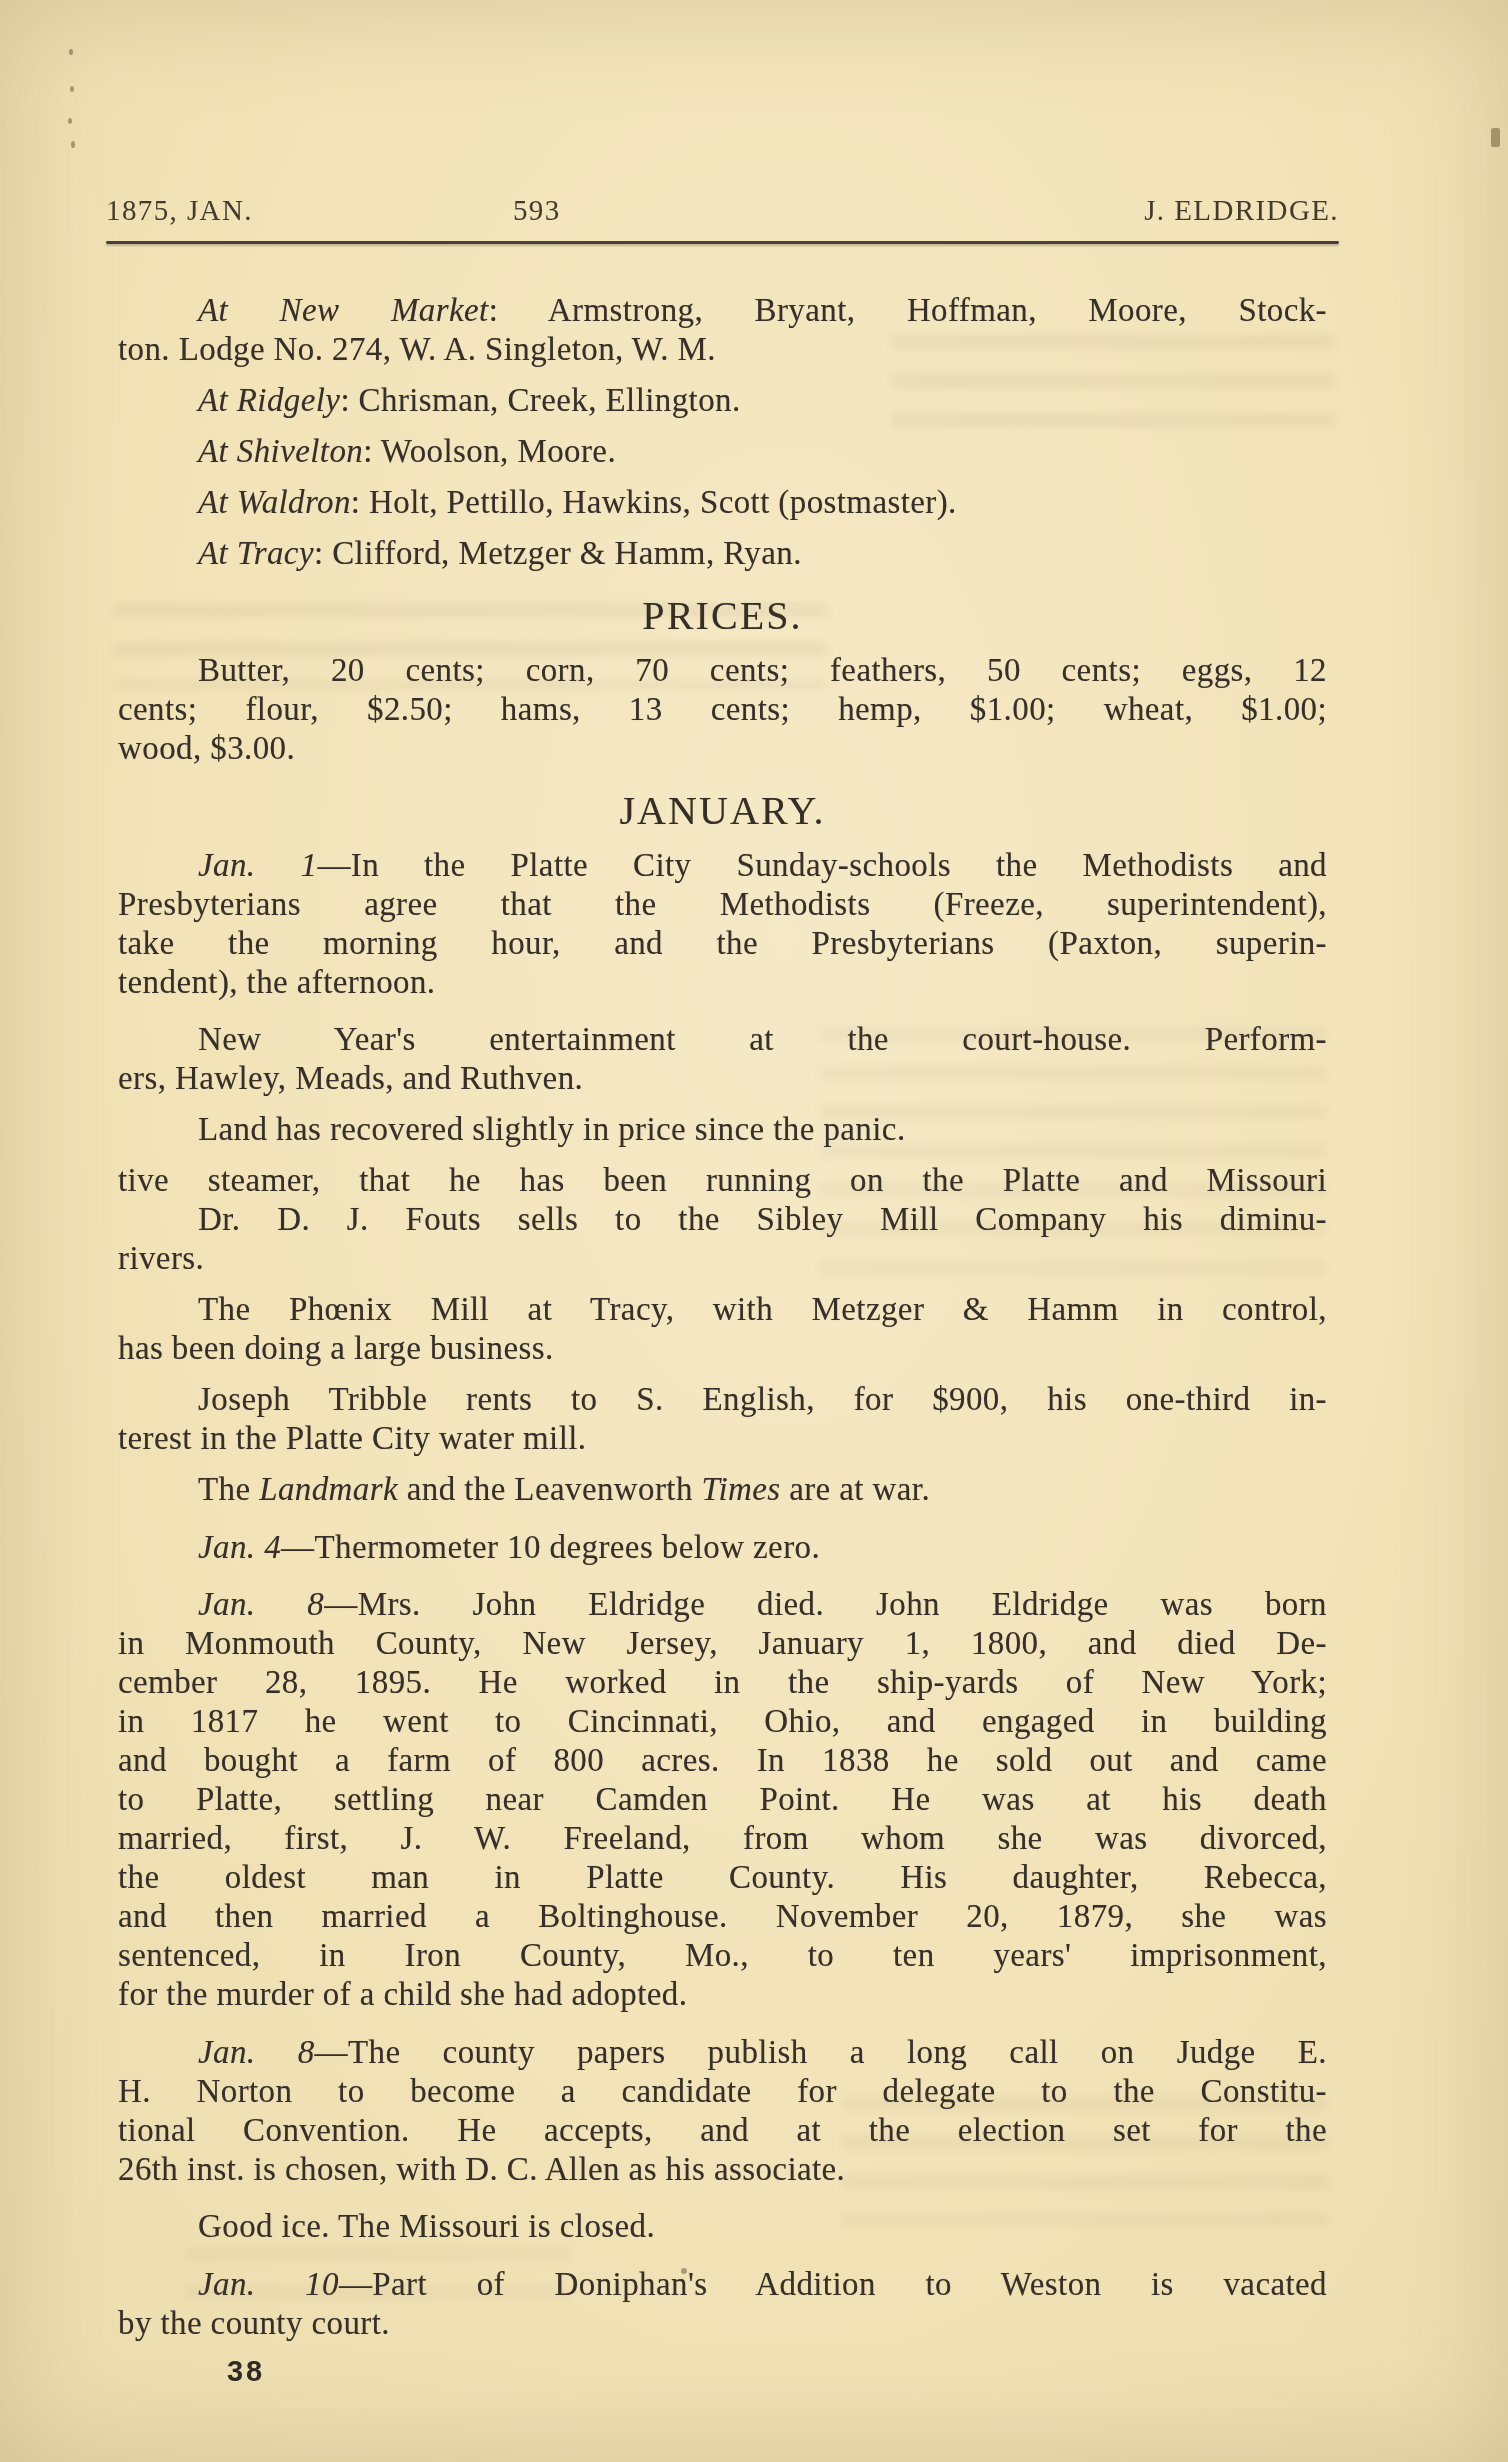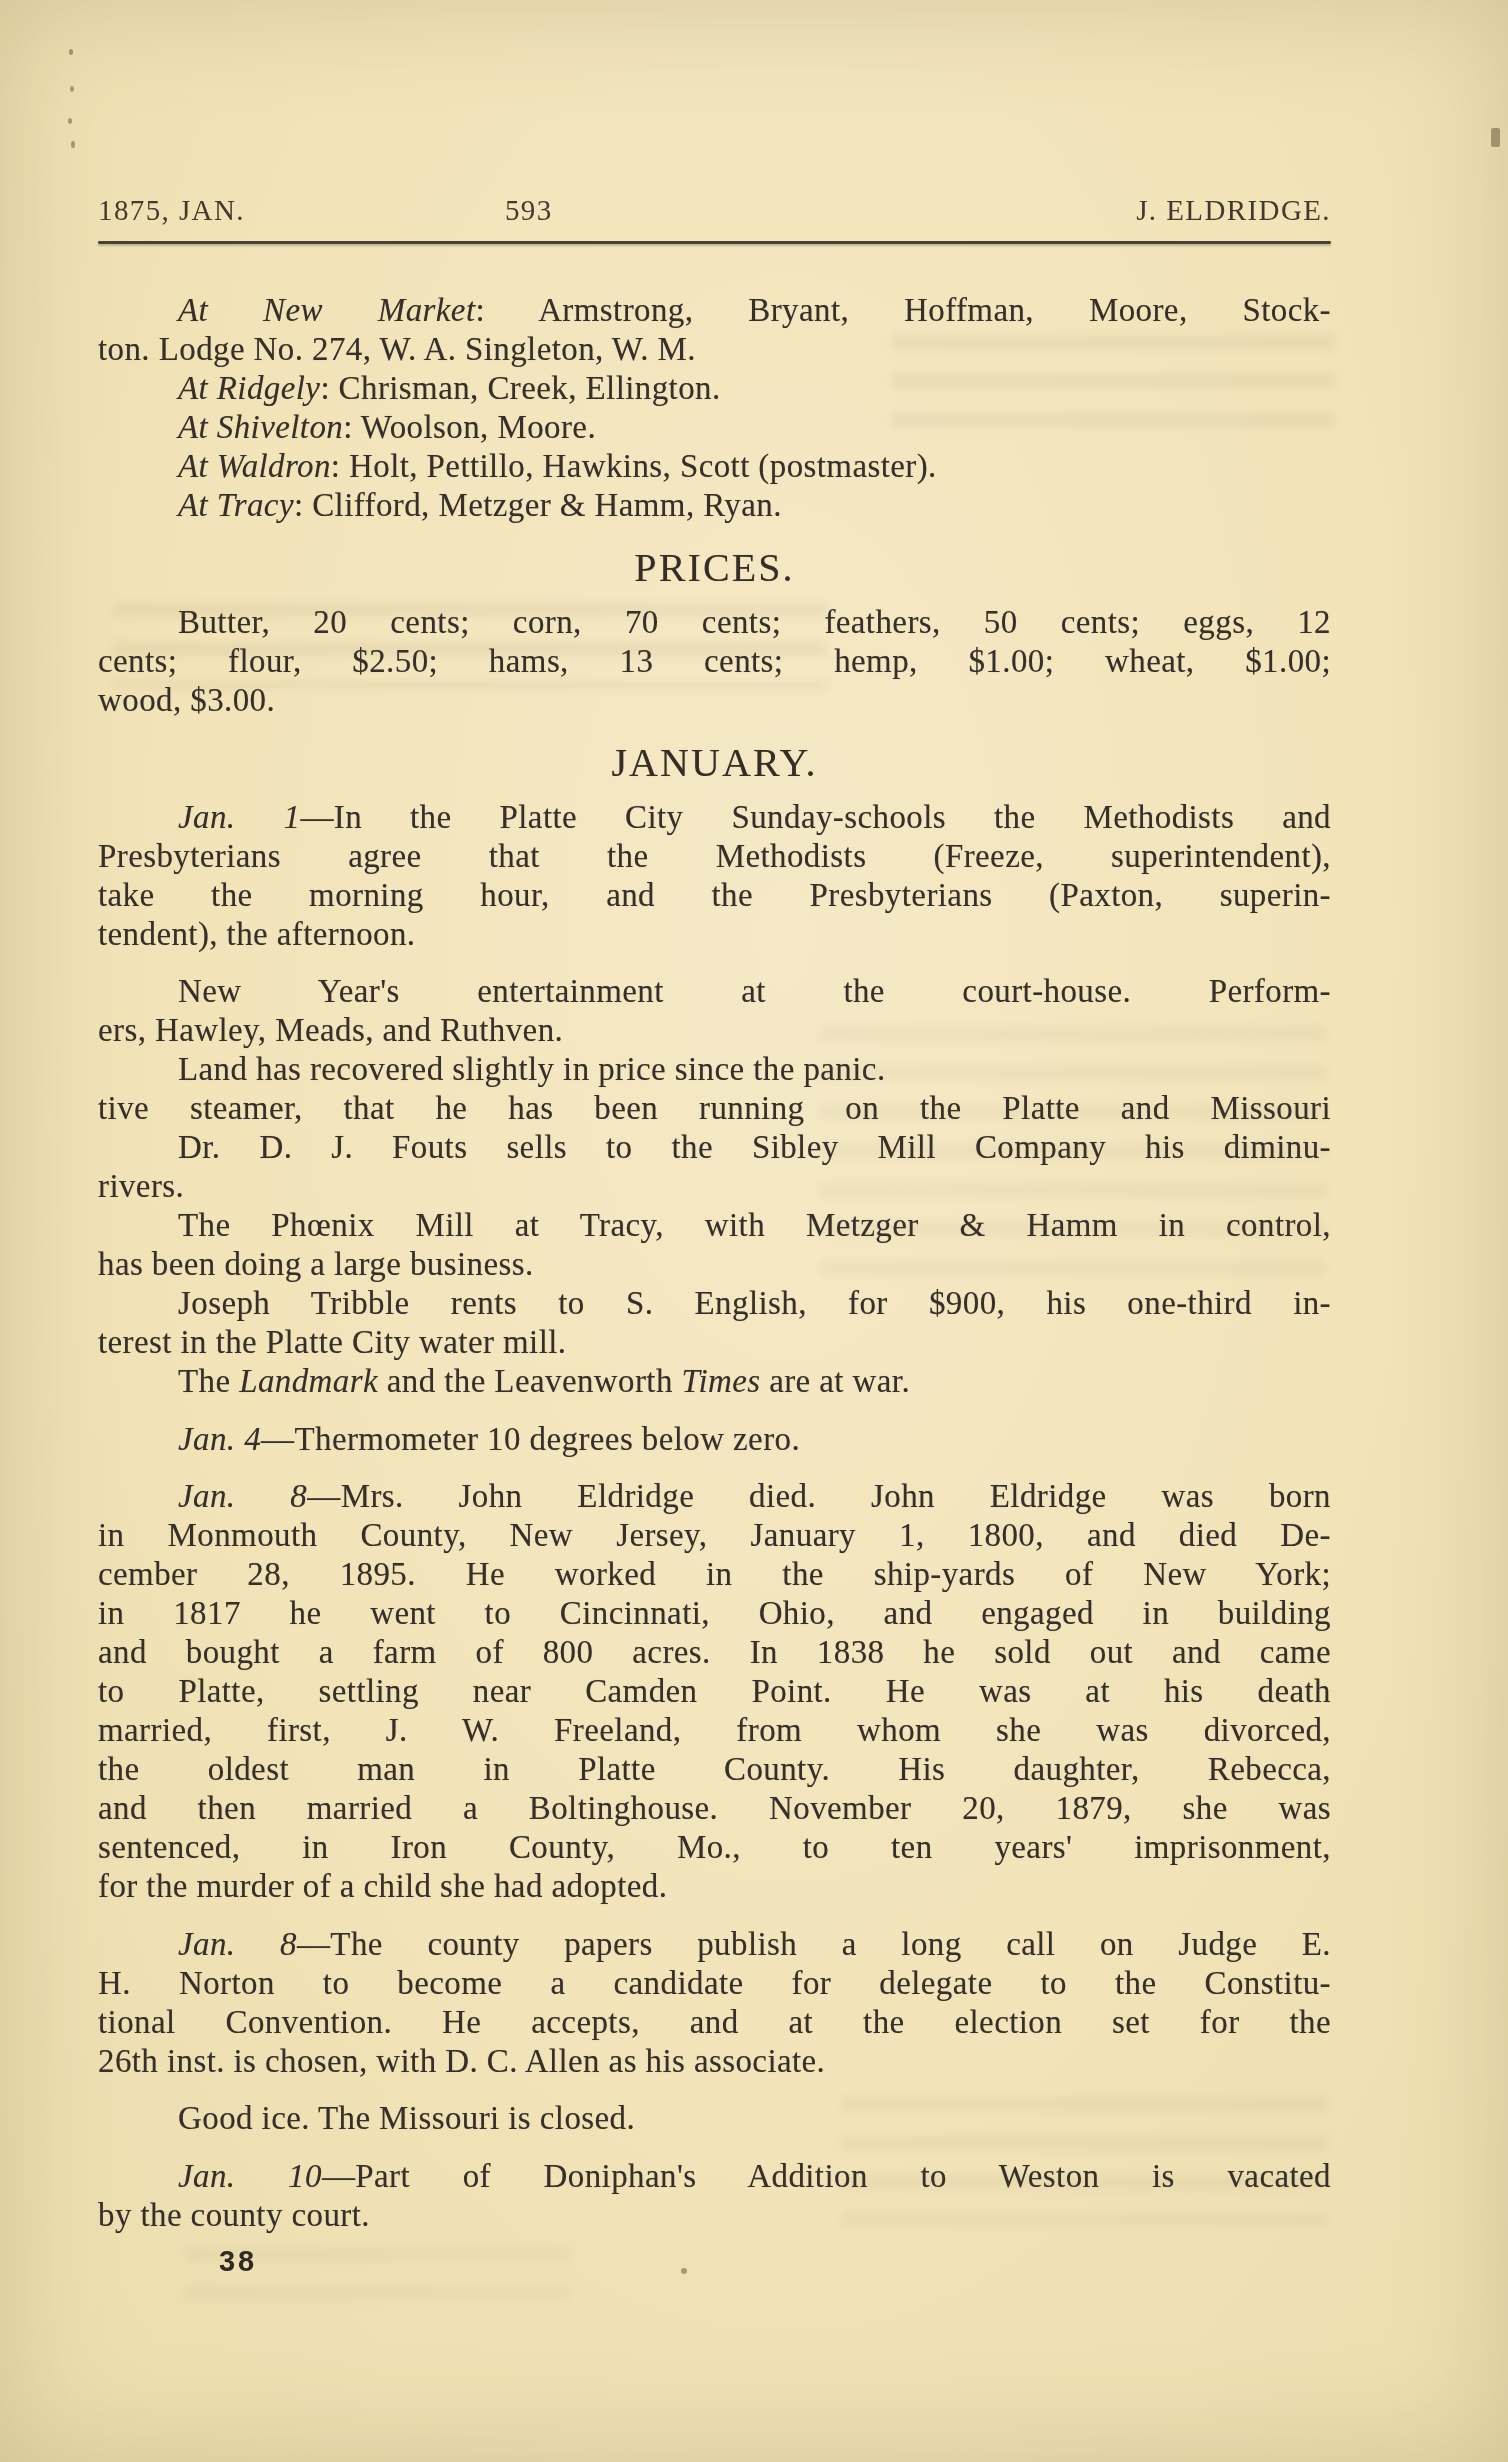--- a/index.html
+++ b/index.html
@@ -8,21 +8,21 @@
     position: relative;
     overflow: hidden;
     background:
       radial-gradient(ellipse at 52% 38%, #f5e9c6 0%, #f2e3b8 55%, #ecddae 100%);
     box-shadow: inset 0 0 114px rgba(115, 95, 55, .22);
     font-family: "Liberation Serif", "DejaVu Serif", serif;
     color: #3a332a;
   }
   .page-inner {
     position: absolute;
-    left: 98px; top: 0;
+    left: 106px; top: 0;
     width: 1233px; height: 100%;
   }
   
   .running-head {
     margin-top: 194px;
     display: flex;
     align-items: baseline;
     font-size: 29px;
     letter-spacing: 1.4px;
     color: #423a2f;
@@ -39,21 +39,21 @@
   }
   
   .body-text {
     margin-top: 47px;
     font-size: 33px;
     line-height: 39px;
     letter-spacing: 0.4px;
     color: #37302a;
     text-shadow: 0 0 0.7px rgba(55,48,42,.35);
   }
-  .para { margin: 0; }
+  .para { margin: 12px; }
   .para.gap { margin-top: 18.5px; }
   .line { text-align: left; }
   .line.indent { text-indent: 80px; }
   .line.full { text-align: justify; text-align-last: justify; }
   .it { font-style: italic; }
   .heading {
     text-align: center;
     font-size: 40px;
     letter-spacing: 2.1px;
     margin: 23px 0 15.7px 0;

